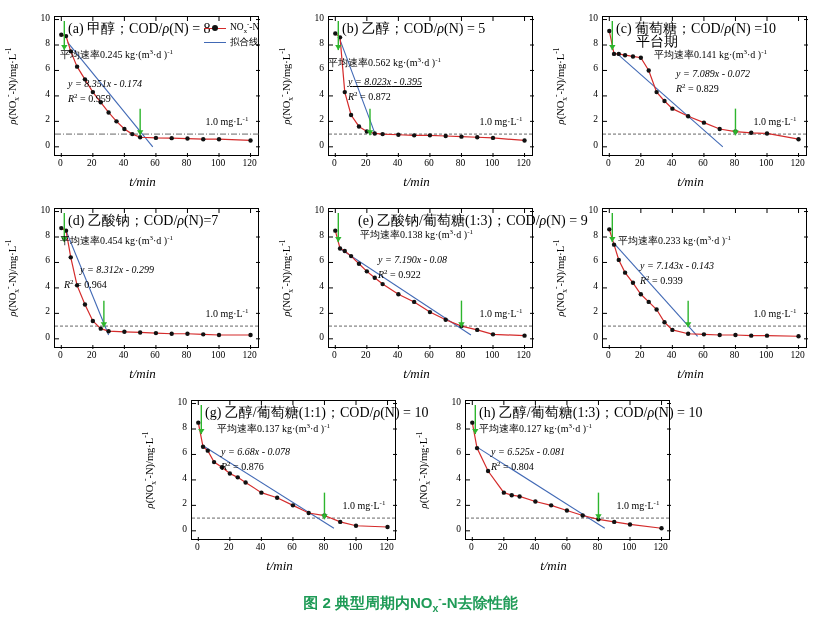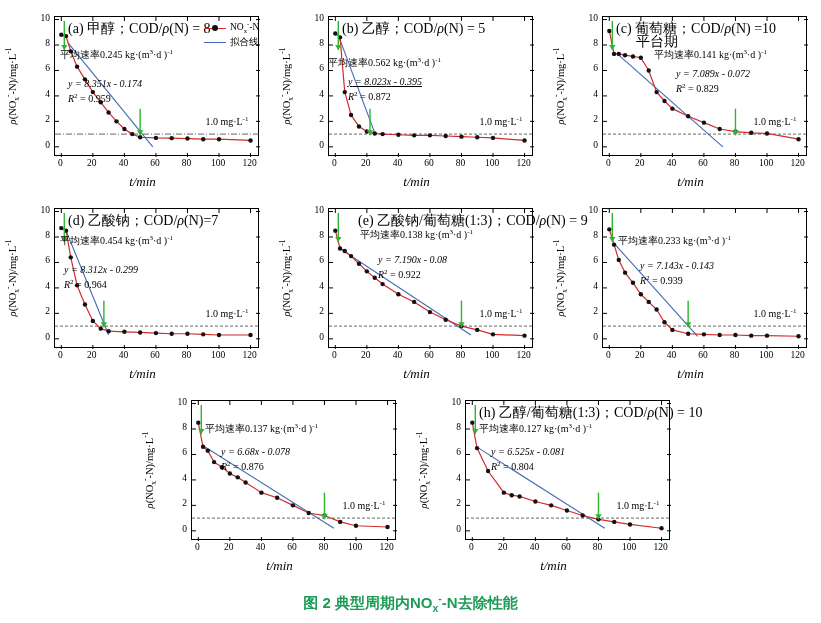--- a/index.html
+++ b/index.html
@@ -426,21 +426,21 @@
       <div class="tickl" style="left: 229.538px; top: 152px; width: 24px;">120</div>
       <div class="tickl" style="left: 26px; top: 133.818px; width: 16px; text-align: right;">0</div>
       <div class="tickl" style="left: 26px; top: 108.364px; width: 16px; text-align: right;">2</div>
       <div class="tickl" style="left: 26px; top: 82.9091px; width: 16px; text-align: right;">4</div>
       <div class="tickl" style="left: 26px; top: 57.4545px; width: 16px; text-align: right;">6</div>
       <div class="tickl" style="left: 26px; top: 32px; width: 16px; text-align: right;">8</div>
       <div class="tickl" style="left: 26px; top: 6.54545px; width: 16px; text-align: right;">10</div>
       <div class="xlabel"><i>t</i>/min</div>
       <div class="panel-title" style="left: 60px; top: 14px;">(d) 乙酸钠；COD/<i>ρ</i>(N)=7</div>
       <div class="ann ann-rate" style="left: 52px; top: 36px;">平均速率0.454 kg·(m<sup>3</sup>·d )<sup>-1</sup></div>
-      <div class="ann ann-eq" style="left: 56px; top: 66px; text-align: right;"><i>y</i> = 8.312<i>x</i> - 0.299</div>
+      <div class="ann ann-eq" style="left: 72px; top: 66px; text-align: right;"><i>y</i> = 8.312<i>x</i> - 0.299</div>
       <div class="ann" style="left: 56px; top: 80px;"><i>R</i><sup>2</sup> = 0.964</div>
       <div class="ann ann-thr" style="left: 197.385px; top: 109.091px;">1.0 mg·L<sup>-1</sup></div>
     </div>
     <div class="panel" style="left: 282px; top: 198px;">
       <div class="ylabel"><i>ρ</i>(NO<sub>x</sub><sup>-</sup>-N)/mg·L<sup>-1</sup></div>
       <div class="plotbox">
         <svg class="plot" width="205" height="140" viewBox="0 0 205 140">
           <line x1="6.307692307692308" y1="140" x2="6.307692307692308" y2="136" stroke="#000" stroke-width="1"></line>
           <line x1="6.307692307692308" y1="0" x2="6.307692307692308" y2="4" stroke="#000" stroke-width="1"></line>
           <line x1="37.84615384615385" y1="140" x2="37.84615384615385" y2="136" stroke="#000" stroke-width="1"></line>
@@ -661,21 +661,22 @@
       <div class="tickl" style="left: 166.462px; top: 152px; width: 24px;">80</div>
       <div class="tickl" style="left: 198px; top: 152px; width: 24px;">100</div>
       <div class="tickl" style="left: 229.538px; top: 152px; width: 24px;">120</div>
       <div class="tickl" style="left: 26px; top: 133.818px; width: 16px; text-align: right;">0</div>
       <div class="tickl" style="left: 26px; top: 108.364px; width: 16px; text-align: right;">2</div>
       <div class="tickl" style="left: 26px; top: 82.9091px; width: 16px; text-align: right;">4</div>
       <div class="tickl" style="left: 26px; top: 57.4545px; width: 16px; text-align: right;">6</div>
       <div class="tickl" style="left: 26px; top: 32px; width: 16px; text-align: right;">8</div>
       <div class="tickl" style="left: 26px; top: 6.54545px; width: 16px; text-align: right;">10</div>
       <div class="xlabel"><i>t</i>/min</div>
-      <div class="ann ann-rate" style="left: 60px; top: 32px;">平均速率0.137 kg·(m<sup>3</sup>·d )<sup>-1</sup></div>
+      <div class="panel-title" style="left: 60px; top: 14px;">(g) 乙醇/葡萄糖(1:1)；COD/<i>ρ</i>(N) = 10</div>
+      <div class="ann ann-rate" style="left: 72px; top: 32px;">平均速率0.137 kg·(m<sup>3</sup>·d )<sup>-1</sup></div>
       <div class="ann ann-eq" style="left: 76px; top: 56px;"><i>y</i> = 6.68<i>x</i> - 0.078</div>
       <div class="ann" style="left: 76px; top: 70px;"><i>R</i><sup>2</sup> = 0.876</div>
       <div class="ann ann-thr" style="left: 197.385px; top: 109.091px;">1.0 mg·L<sup>-1</sup></div>
     </div>
     <div class="panel" style="left: 419px; top: 390px;">
       <div class="ylabel"><i>ρ</i>(NO<sub>x</sub><sup>-</sup>-N)/mg·L<sup>-1</sup></div>
       <div class="plotbox">
         <svg class="plot" width="205" height="140" viewBox="0 0 205 140">
           <line x1="6.307692307692308" y1="140" x2="6.307692307692308" y2="136" stroke="#000" stroke-width="1"></line>
           <line x1="6.307692307692308" y1="0" x2="6.307692307692308" y2="4" stroke="#000" stroke-width="1"></line>

